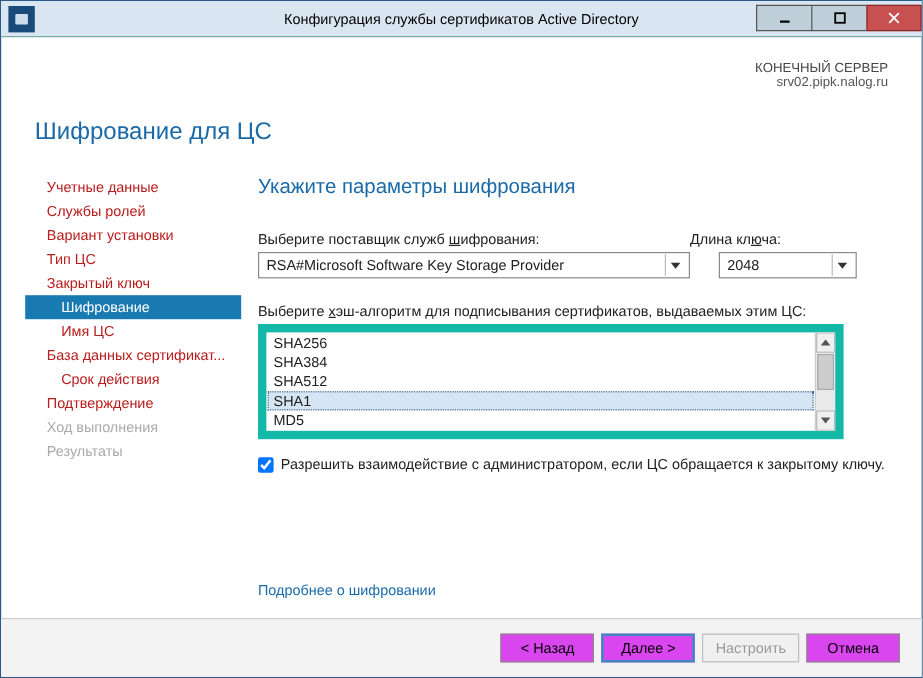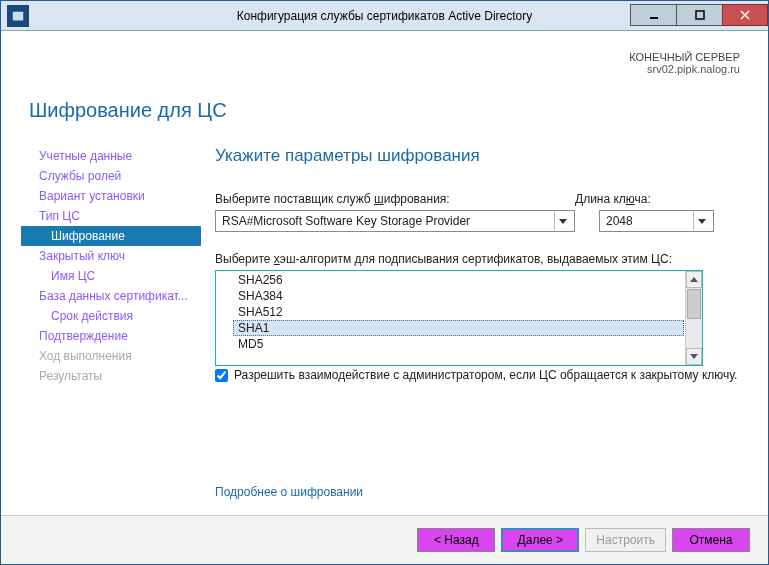--- a/index.html
+++ b/index.html
@@ -13,38 +13,38 @@
   .win-controls { margin-left:auto; display:flex; }
   .win-btn { width: 46px; height: 22px; border:1px solid #555; background:#bfcfda; display:flex; align-items:center; justify-content:center; font-size:12px; cursor:default; margin-top:-1px; }
   .win-btn.close { background:#c75050; color:#fff; border-color:#8a2a2a; }
   .win-btn:not(:last-child){ border-right:none; }
   .header-area { padding: 20px 28px 10px 28px; display:flex; justify-content:space-between; align-items:flex-start; }
   .page-title { font-size: 20px; color:#1a6aa8; font-weight:400;margin-top:48px; }
   .target-box { text-align:right; font-size:11px; color:#555; }
   .target-box .label { color:#444; font-size:11px; }
   .body-area { flex:1; display:flex; padding: 0 0 0 0; }
   .sidebar { width: 200px; padding: 14px 0 0 20px; font-size:12px; }
-  .side-item { padding: 3px 6px 3px 18px; color:#8b5cf6; cursor:pointer; white-space:nowrap; overflow:hidden; text-overflow:ellipsis; }
+  .side-item { padding: 3px 6px 3px 18px; color:#b91c1c; cursor:pointer; white-space:nowrap; overflow:hidden; text-overflow:ellipsis; }
   .side-item.sub { padding-left: 30px; }
   .side-item.active { background:#197ab1; color:#fff; }
   .side-item.disabled { color:#aaa; cursor:default; }
   .main { flex:1; padding: 14px 30px 0 14px; font-size:12px; color:#222; display:flex; flex-direction:column; }
   .section-title { font-size: 17px; color:#1a6aa8; font-weight:400; margin-bottom: 26px; }
   .label-row { display:flex; margin-bottom:4px; }
   .field-label { font-size:12px; }
   .field-label u { text-decoration: underline; }
   .dropdown-row { display:flex; gap: 24px; margin-bottom: 20px; }
   .dropdown { border:1px solid #8a8a8a; background:#fff; height:22px; display:flex; align-items:center; padding:0 4px 0 6px; font-size:12px; position:relative; }
   .dropdown .caret { margin-left:auto; width:16px; height:18px; border-left:1px solid #bbb; display:flex; align-items:center; justify-content:center; }
   .dropdown .caret::after { content:""; border-left:4px solid transparent; border-right:4px solid transparent; border-top:5px solid #333; }
   .provider-dd { flex: 0 0 360px; }
   .keylen-dd { flex: 0 0 115px; }
   .keylen-label-wrap { flex:1; }
   .hash-label { margin-bottom:4px; }
-  .listbox { border:1px solid #14b8a6; height: 96px; overflow:hidden; display:flex; margin-bottom: 2px; width: 488px; padding-left: 16px; }
+  .listbox { border:7px solid #14b8a6; height: 96px; overflow:hidden; display:flex; margin-bottom: 14px; width: 488px; }
   .listbox-items { flex:1; padding:1px; }
   .list-item { padding: 1px 5px; font-size:12px; cursor:default; }
   .list-item.selected { background:#d6e5f3; border:1px dotted #4a6a9a; padding:0 4px; }
   .list-scroll { width:17px; background:#e9e9e9; border-left:1px solid #ccc; display:flex; flex-direction:column; }
   .scroll-btn { height:17px; background:#f0f0f0; border:1px solid #bbb; display:flex; align-items:center; justify-content:center; }
   .scroll-btn::after { content:""; border-left:4px solid transparent; border-right:4px solid transparent; }
   .scroll-btn.up::after { border-bottom:5px solid #555; }
   .scroll-btn.down::after { border-top:5px solid #555; }
   .scroll-thumb { flex:0 0 30px; margin:1px; background:#cdcdcd; border:1px solid #aaa; }
   .scroll-track { flex:1; }
@@ -94,22 +94,22 @@
       <div>srv02.pipk.nalog.ru</div>
     </div>
   </div>
 
   <div class="body-area">
     <div class="sidebar" id="sidebar">
         <div class="side-item">Учетные данные</div>
         <div class="side-item">Службы ролей</div>
         <div class="side-item">Вариант установки</div>
         <div class="side-item">Тип ЦС</div>
+        <div class="side-item">Закрытый ключ</div>
         <div class="side-item sub active">Шифрование</div>
-        <div class="side-item">Закрытый ключ</div>
         <div class="side-item sub">Имя ЦС</div>
         <div class="side-item">База данных сертификат...</div>
         <div class="side-item sub">Срок действия</div>
         <div class="side-item">Подтверждение</div>
         <div class="side-item disabled">Ход выполнения</div>
         <div class="side-item disabled">Результаты</div>
       </div>
 
     <div class="main">
       <div class="section-title">Укажите параметры шифрования</div>

